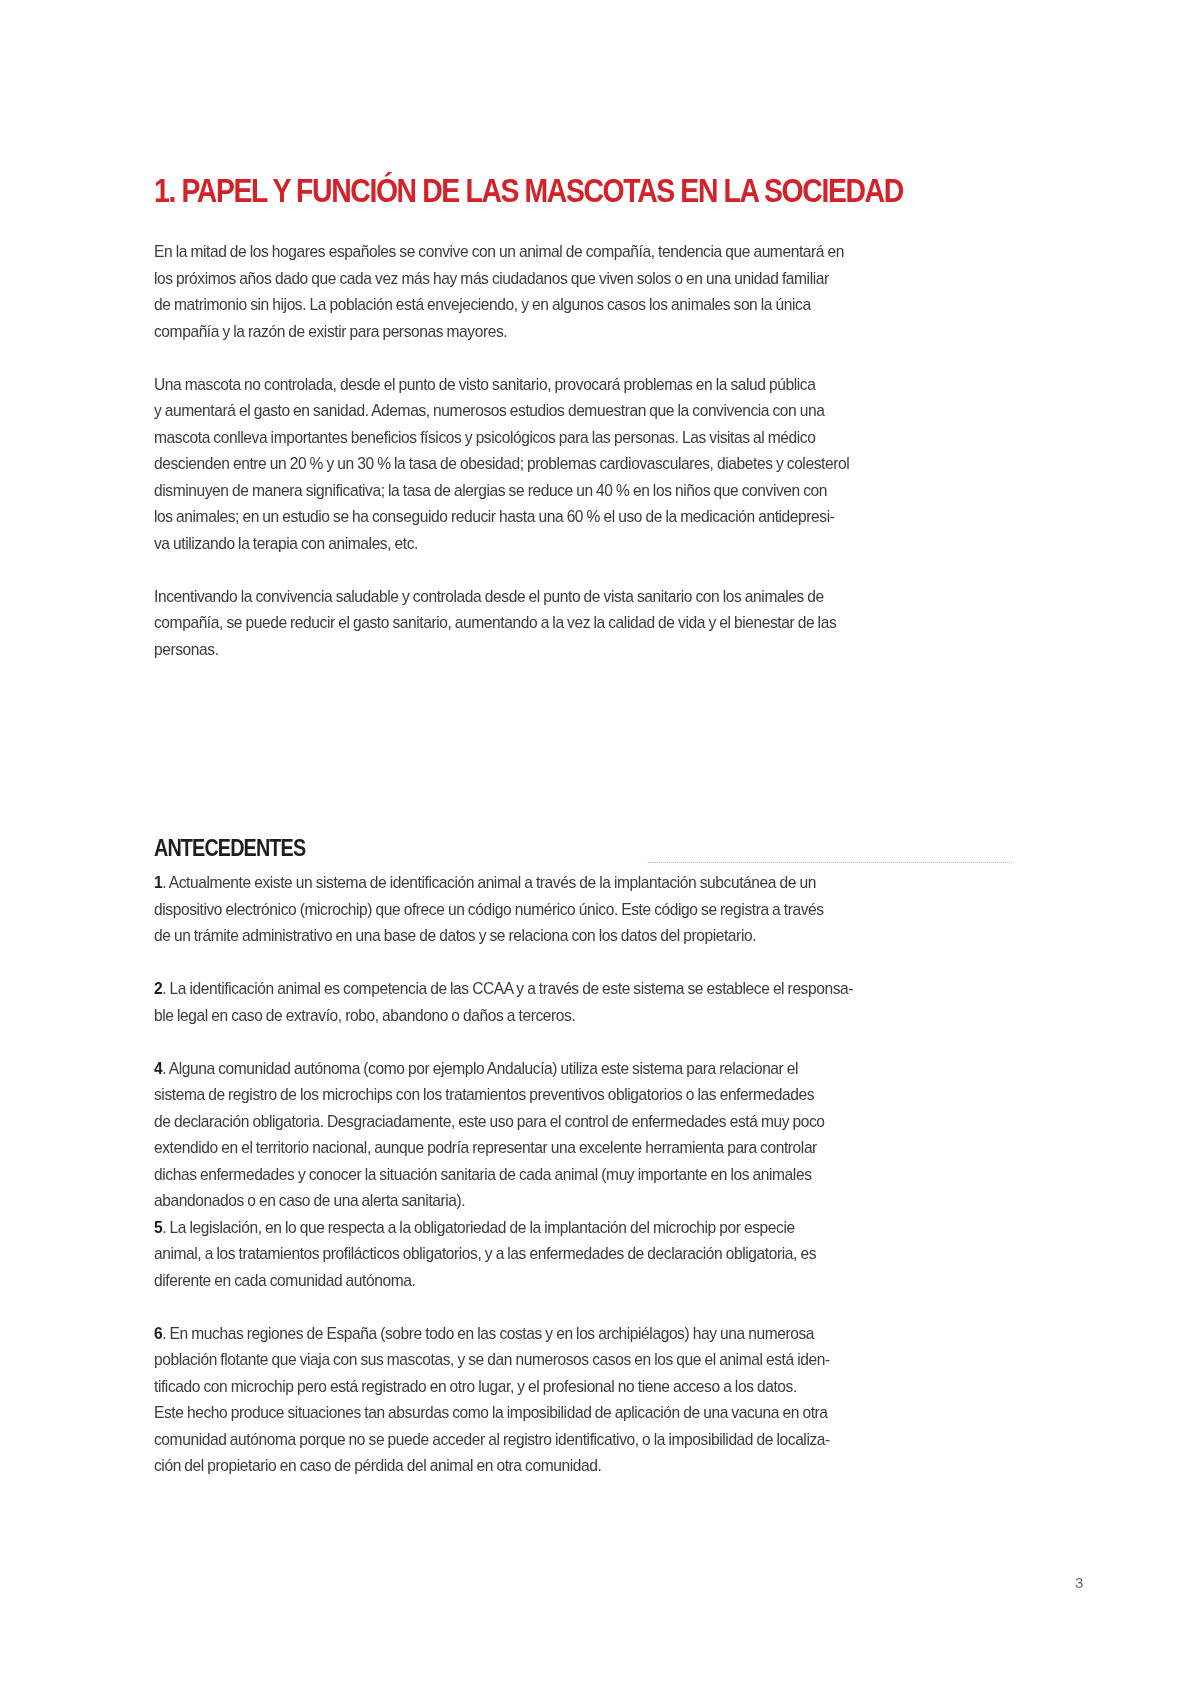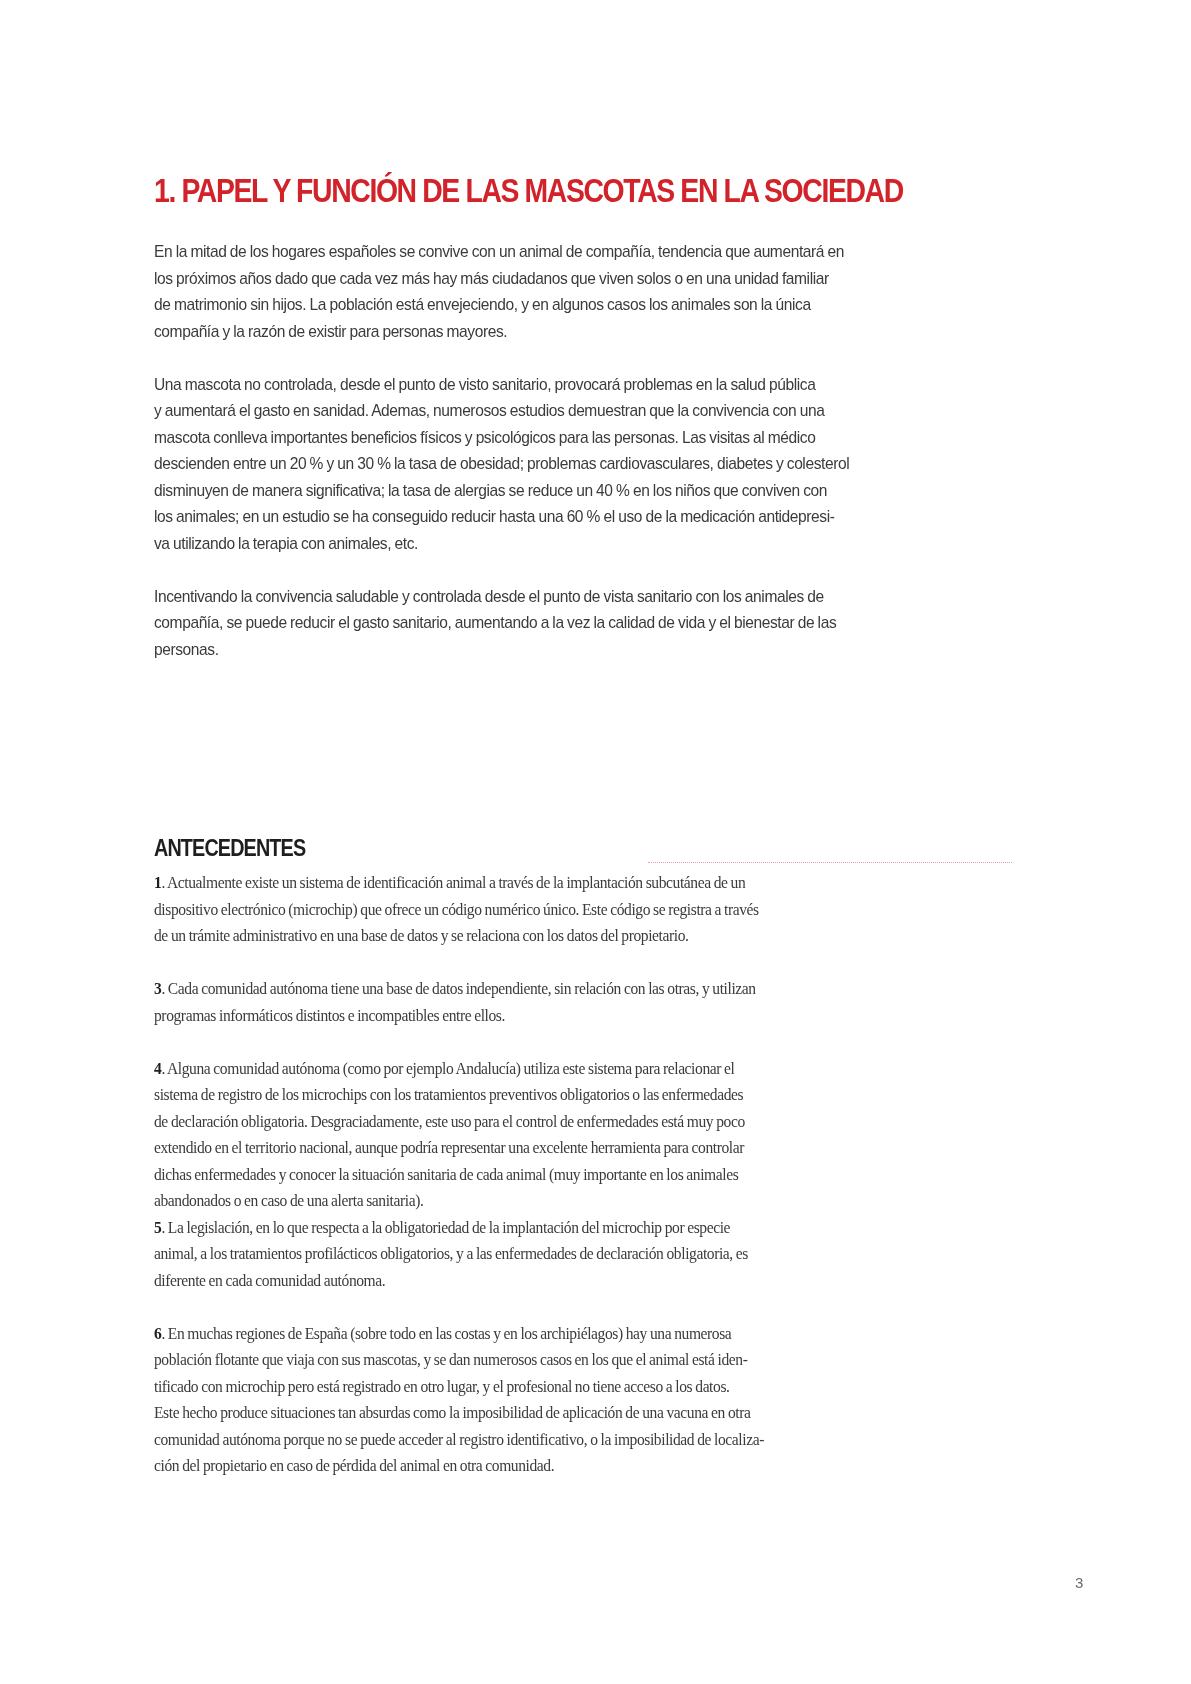--- a/index.html
+++ b/index.html
@@ -153,29 +153,29 @@
       <span class="line">compañía, se puede reducir el gasto sanitario, aumentando a la vez la calidad de vida y el bienestar de las</span>
       <span class="line">personas.</span>
     </p>
   </div>
 
 
   <h3 class="h3">ANTECEDENTES</h3>
 
   <div class="dotted-rule"></div>
 
-  <div class="body-block" style="top: 870px; font-family: Liberation Serif, serif;">
+  <div class="body-block" style="top: 870px;">
     <p>
       <span class="line"><span class="item-num">1</span><span>. Actualmente existe un sistema de identificación animal a través de la implantación subcutánea de un</span></span>
       <span class="line">dispositivo electrónico (microchip) que ofrece un código numérico único. Este código se registra a través</span>
       <span class="line">de un trámite administrativo en una base de datos y se relaciona con los datos del propietario.</span>
     </p>
     <p class="gap">
-      <span class="line"><span class="item-num">3</span><span>. Cada comunidad autónoma tiene una base de datos independiente, sin relación con las otras, y utilizan</span></span>
-      <span class="line">programas informáticos distintos e incompatibles entre ellos.</span>
+      <span class="line"><span class="item-num">2</span><span>. La identificación animal es competencia de las CCAA y a través de este sistema se establece el responsa-</span></span>
+      <span class="line">ble legal en caso de extravío, robo, abandono o daños a terceros.</span>
     </p>
     <p class="gap">
       <span class="line"><span class="item-num">4</span><span>. Alguna comunidad autónoma (como por ejemplo Andalucía) utiliza este sistema para relacionar el</span></span>
       <span class="line">sistema de registro de los microchips con los tratamientos preventivos obligatorios o las enfermedades</span>
       <span class="line">de declaración obligatoria. Desgraciadamente, este uso para el control de enfermedades está muy poco</span>
       <span class="line">extendido en el territorio nacional, aunque podría representar una excelente herramienta para controlar</span>
       <span class="line">dichas enfermedades y conocer la situación sanitaria de cada animal (muy importante en los animales</span>
       <span class="line">abandonados o en caso de una alerta sanitaria).</span>
     </p>
     <p>

